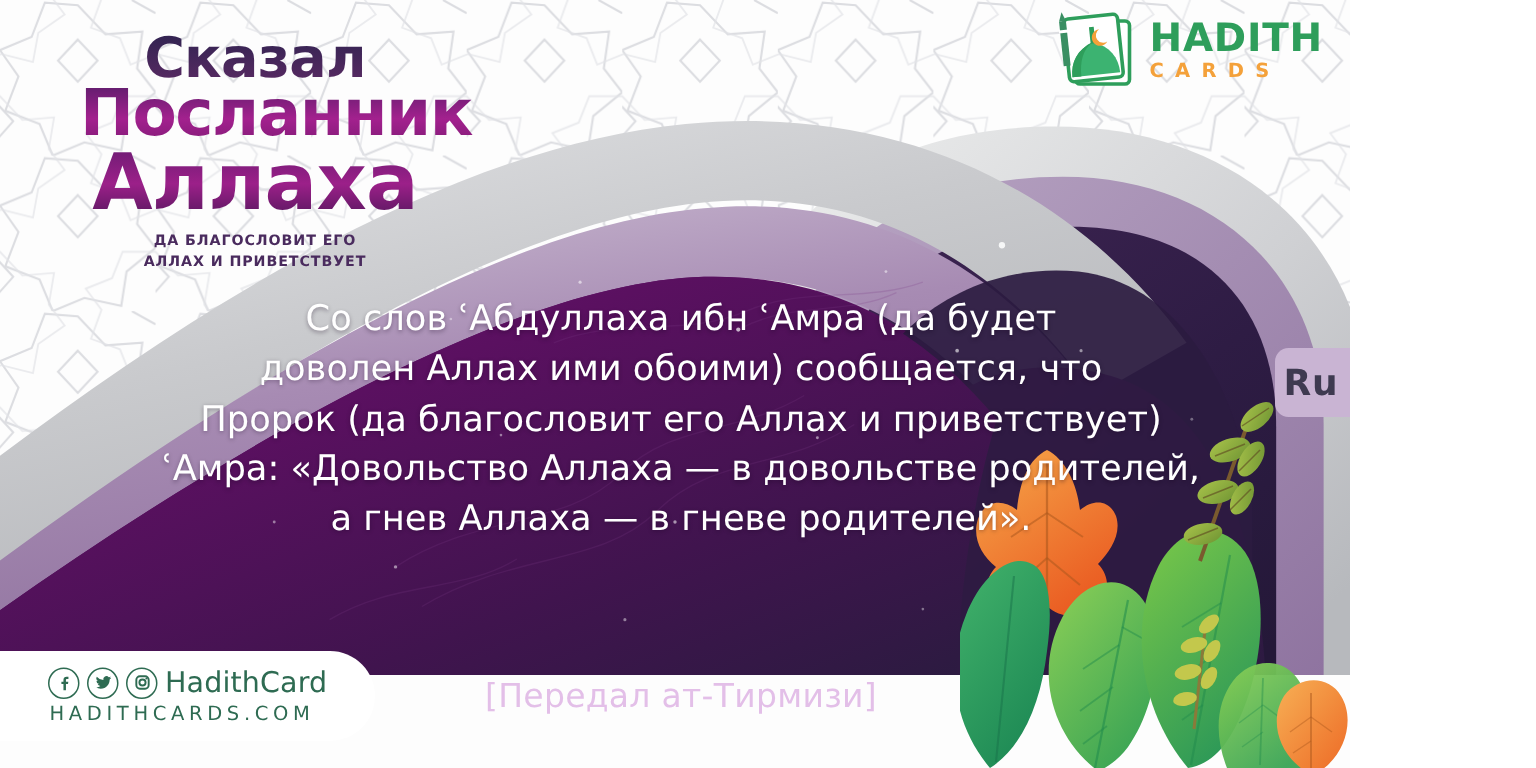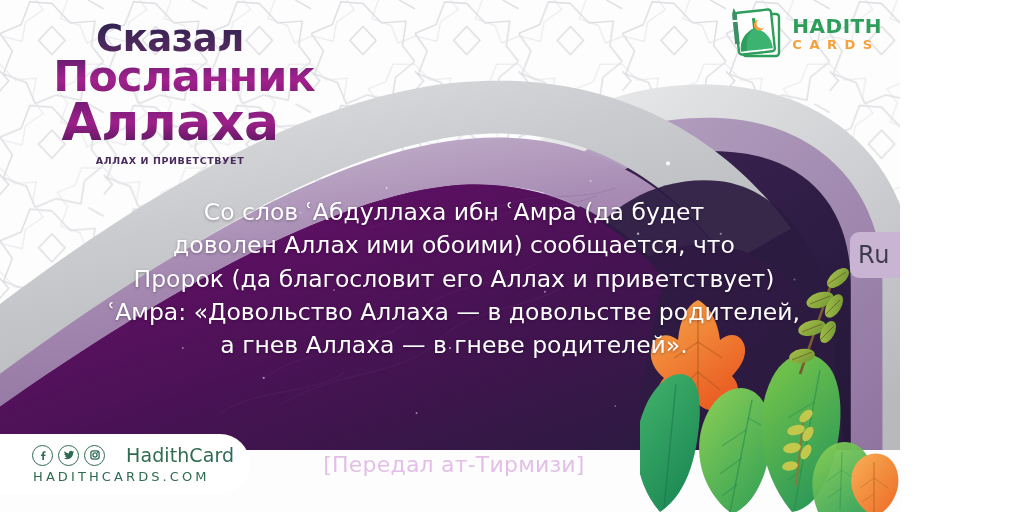--- a/index.html
+++ b/index.html
@@ -46,33 +46,33 @@
   .t-sub {
     margin-top:5px; font-size:9.5px; font-weight:bold; letter-spacing:0.6px;
     line-height:1.45; color:#4a2b5e;
   }
 
   
   .logo { position:absolute; right:18px; top:6px; z-index:9;
     display:flex; align-items:center; gap:7px; }
   .logo-mark { width:56px; height:54px; position:relative; flex:0 0 auto; }
   .logo-text { line-height:1; }
-  .logo-hadith { font-size:20px; font-weight:bold; color:#2e9e5b;
+  .logo-hadith { font-size:26px; font-weight:bold; color:#2e9e5b;
     letter-spacing:0.5px; display:block; }
   .logo-cards { font-size:13px; font-weight:bold; color:#f4a13a;
     letter-spacing:7.5px; display:block; margin-top:2px; }
 
   
   .ru-badge {
     position:absolute; right:-8px; top:232px; z-index:9;
     width:58px; height:46px; border-radius:9px;
     background:#c9b4d3; display:flex; align-items:center;
     justify-content:center; padding-right:10px;
   }
-  .ru-badge span { font-size:24px; color:#3e3a50; font-weight:400;
+  .ru-badge span { font-size:24px; color:#3e3a50; font-weight:700;
     letter-spacing:0.5px; }
 
   
   .hadith {
     position:absolute; left:54px; top:196px; width:800px; z-index:8;
     text-align:center; color:#ffffff; font-size:23.5px; line-height:1.42;
     text-shadow:0 1px 3px rgba(20,0,30,.35);
   }
   .hadith div { white-space:nowrap; }
 
@@ -87,21 +87,21 @@
     position:absolute; left:-40px; bottom:18px; z-index:9;
     height:60px; width:290px; background:#ffffff;
     border-radius:0 34px 34px 0;
     display:flex; flex-direction:column; justify-content:center;
     padding-left:72px;
   }
   .footer-row1 { display:flex; align-items:center; gap:5px; }
   .soc { width:21px; height:21px; border:1.3px solid #2e6b52;
     border-radius:50%; display:flex; align-items:center; justify-content:center;
     color:#2e6b52; flex:0 0 auto; }
-  .footer-brand { font-size:19px; color:#2e6b52; margin-left:16px;
+  .footer-brand { font-size:19px; color:#2e6b52; margin-left:0;
     letter-spacing:0.1px; }
   .footer-row2 { font-size:13px; color:#2e6b52; letter-spacing:3.1px;
     margin-top:3px; margin-left:1px; font-weight:500; }
 
   .plants { position:absolute; right:0; bottom:0; z-index:7;
     width:260px; height:250px; }
 </style>
 </head>
 <body>
 
@@ -217,20 +217,21 @@
       <circle cx="342" cy="242" r="1.0" opacity=".4"></circle>
       <circle cx="904" cy="318" r="1.1" opacity=".35"></circle>
     </g>
   </svg>
 
   <div class="title-block">
     <div class="t-said">Сказал</div>
     <div class="t-messenger">Посланник</div>
     <div class="t-allah">Аллаха</div>
     <div class="t-sub">
+      <div>ДА БЛАГОСЛОВИТ ЕГО</div>
       <div>АЛЛАХ И ПРИВЕТСТВУЕТ</div>
     </div>
   </div>
 
   <div class="logo">
     <svg class="logo-mark" viewBox="0 0 56 54">
       <rect x="14" y="8" width="36" height="42" rx="3" fill="#ffffff" stroke="#2e9e5b" stroke-width="2.4"></rect>
       <rect x="8" y="5" width="36" height="42" rx="3" fill="#ffffff" stroke="#2e9e5b" stroke-width="2.4" transform="rotate(-6 26 26)"></rect>
       <g transform="rotate(-6 26 26)">
         <path d="M26 22 C15 26 10 34 10 44 L42 44 C42 34 37 26 26 22 Z" fill="#3cb371"></path>

